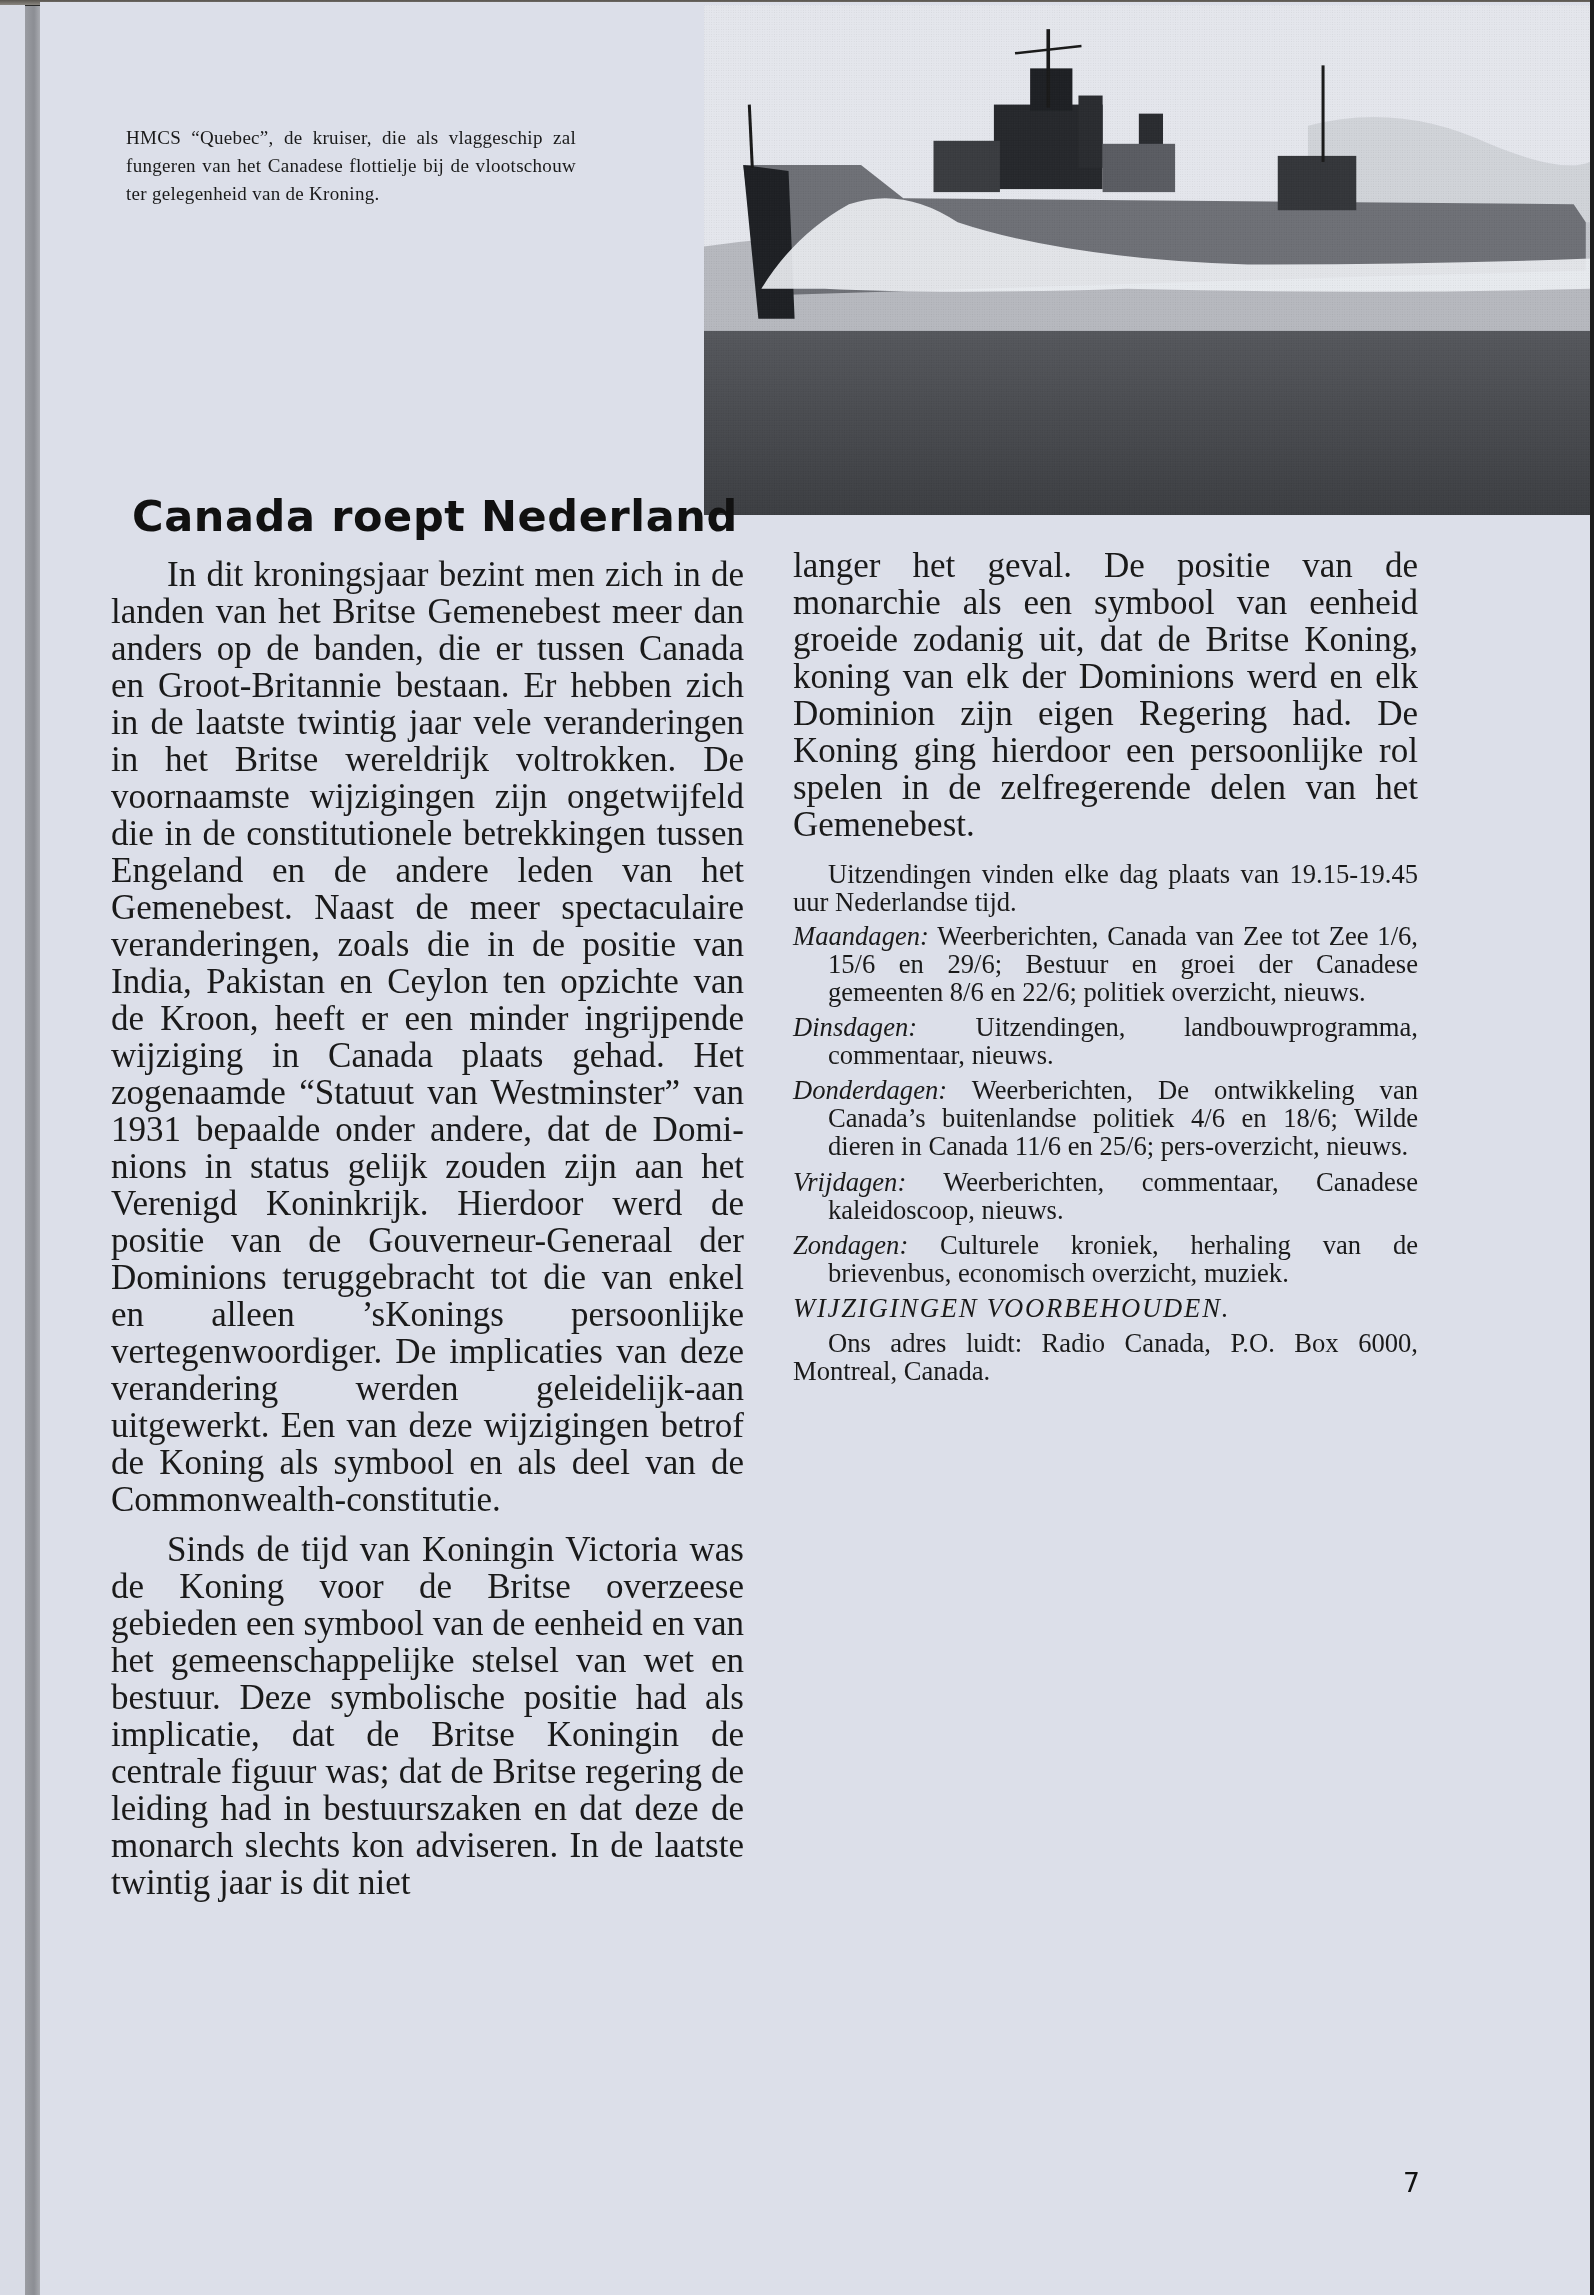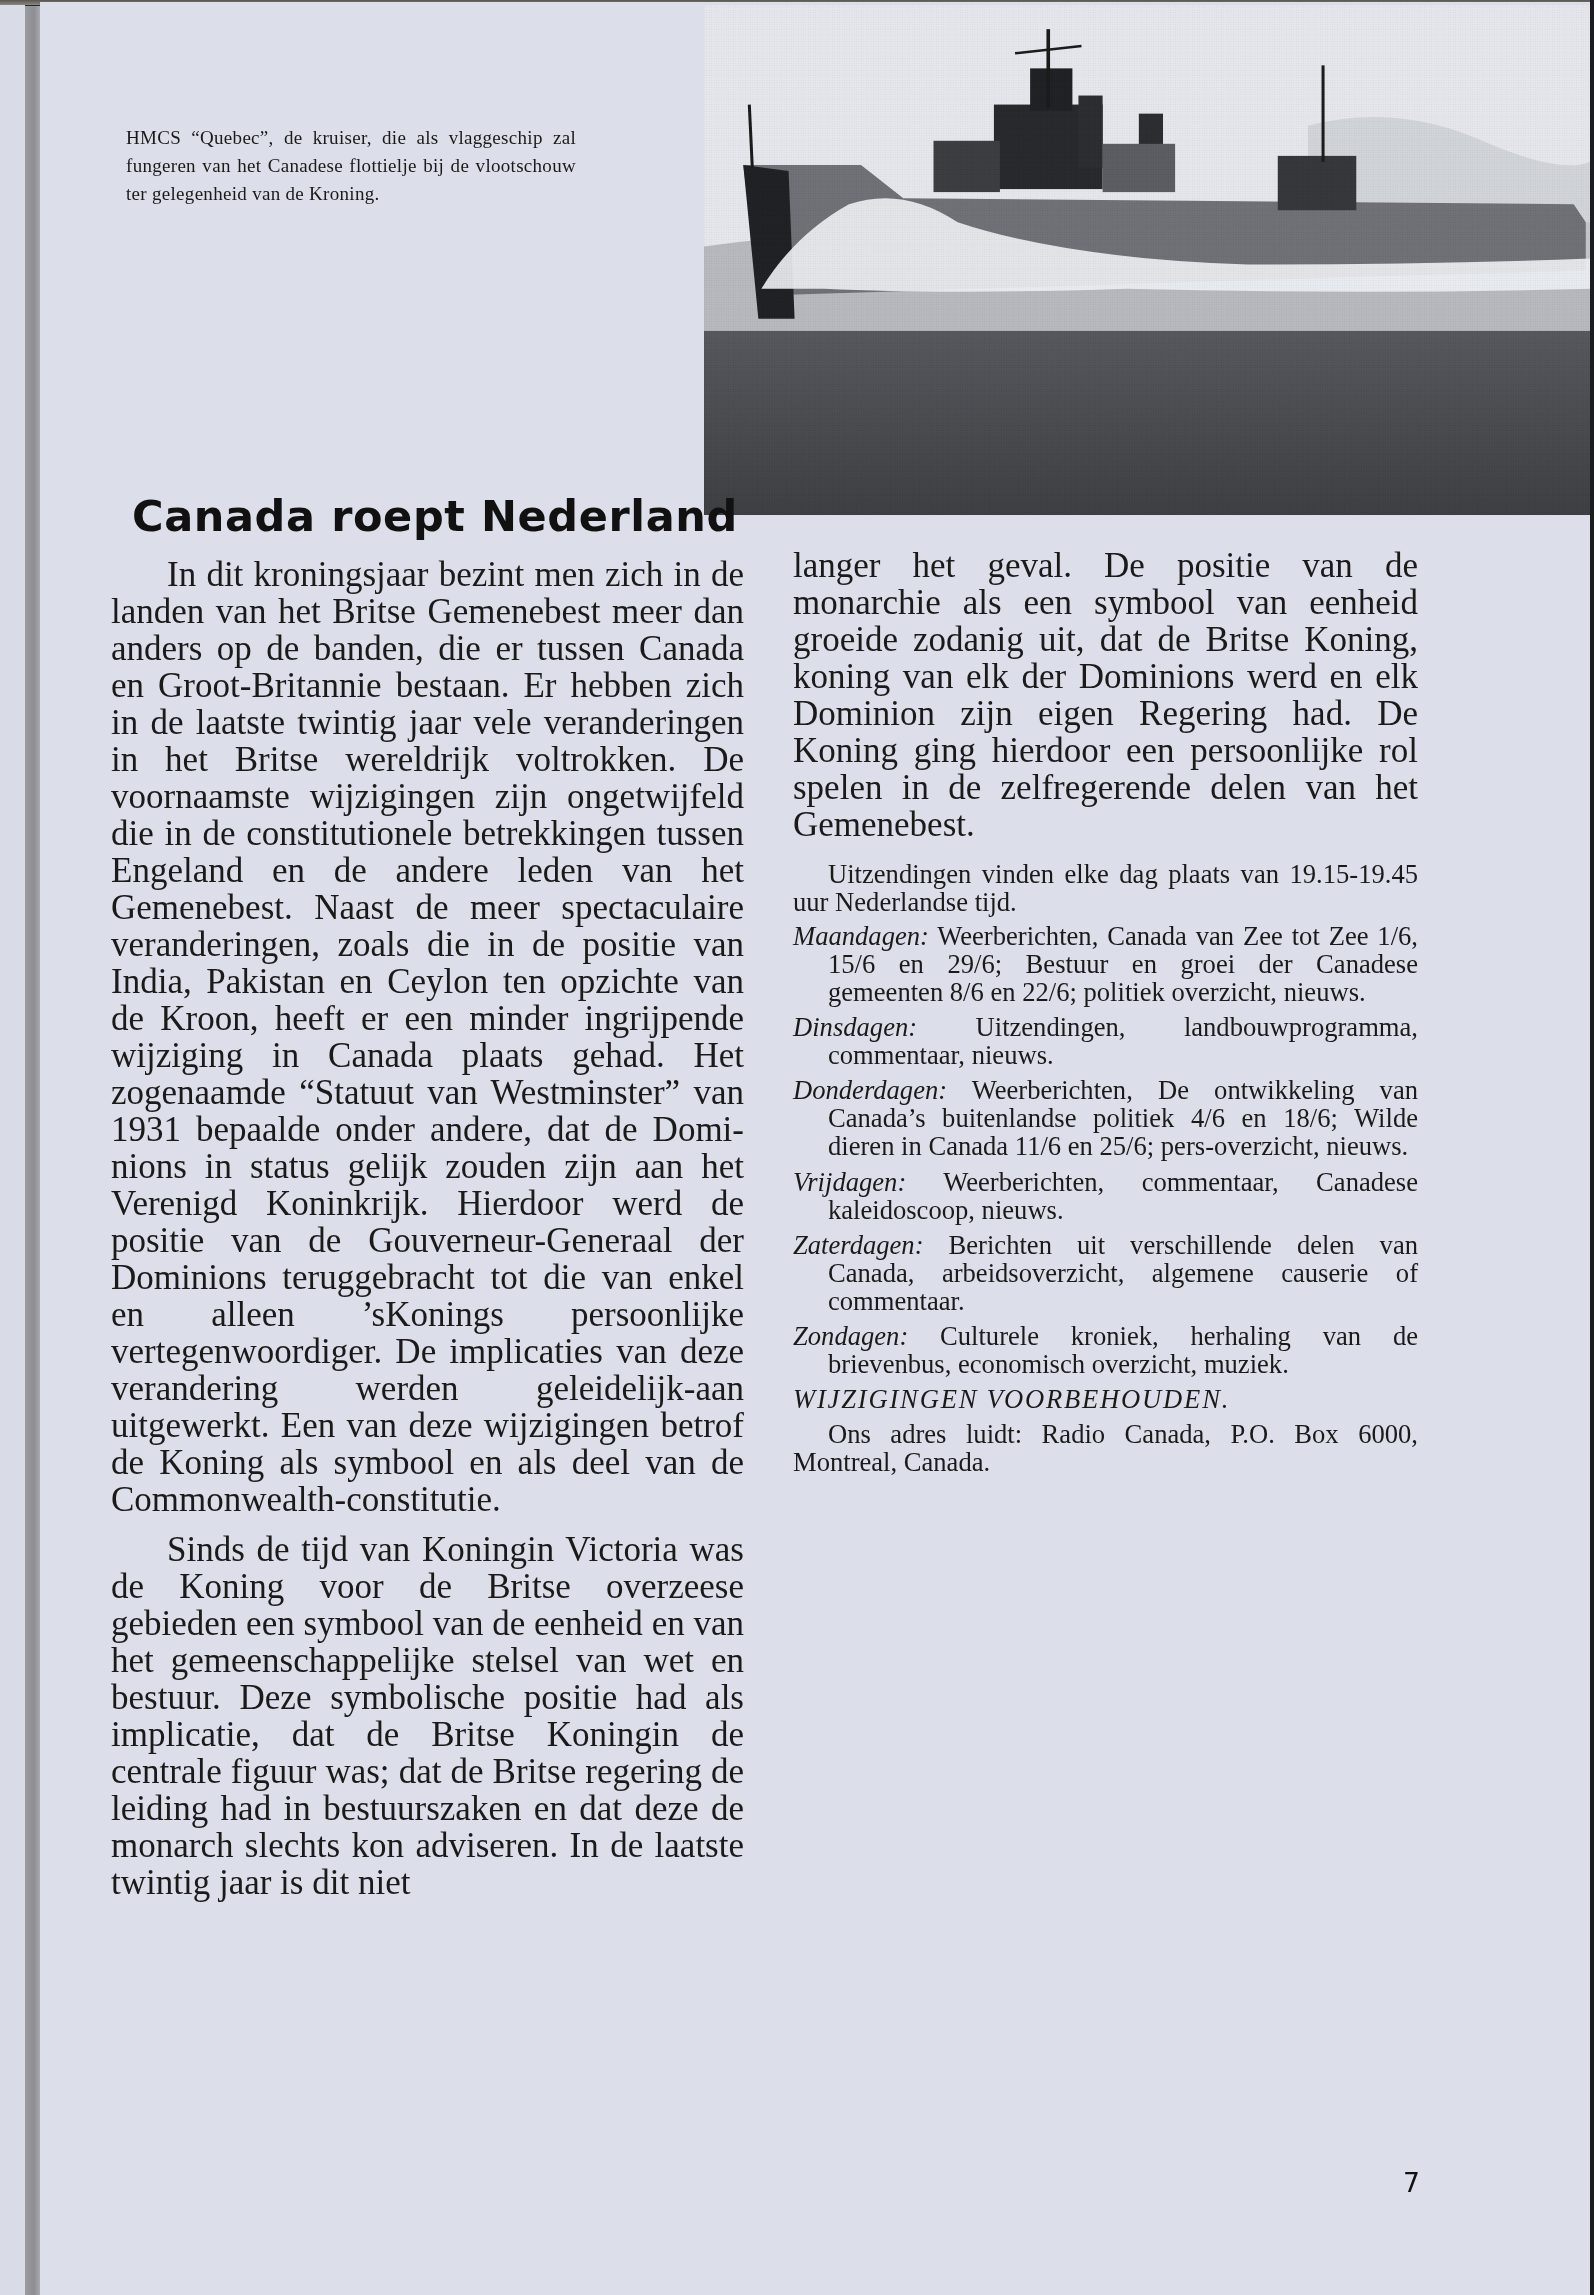--- a/index.html
+++ b/index.html
@@ -126,21 +126,20 @@
 
 <div class="col col-right">
   <p class="first">langer het geval. De positie van de monarchie als een symbool van eenheid groeide zodanig uit, dat de Britse Koning, koning van elk der Dominions werd en elk Dominion zijn eigen Regering had. De Koning ging hierdoor een persoonlijke rol spelen in de zelfregerende delen van het Gemenebest.</p>
 
   <div class="schedule">
     <p class="intro">Uitzendingen vinden elke dag plaats van 19.15-19.45 uur Nederlandse tijd.</p>
     <p class="entry"><span class="day">Maandagen:</span> <span>Weerberichten, Canada van Zee tot Zee 1/6, 15/6 en 29/6; Bestuur en groei der Canadese gemeenten 8/6 en 22/6; politiek overzicht, nieuws.</span></p>
     <p class="entry"><span class="day">Dinsdagen:</span> <span>Uitzendingen, landbouwpro­gramma, commentaar, nieuws.</span></p>
     <p class="entry"><span class="day">Donderdagen:</span> <span>Weerberichten, De ontwikkeling van Canada’s buitenlandse politiek 4/6 en 18/6; Wilde dieren in Canada 11/6 en 25/6; pers-overzicht, nieuws.</span></p>
     <p class="entry"><span class="day">Vrijdagen:</span> <span>Weerberichten, commentaar, Cana­dese kaleidoscoop, nieuws.</span></p>
-    <p class="entry"><span class="day">Zaterdagen:</span> <span>Berichten uit verschillende delen van Canada, arbeidsoverzicht, algemene causerie of commentaar.</span></p>
     <p class="entry"><span class="day">Zondagen:</span> <span>Culturele kroniek, herhaling van de brievenbus, economisch overzicht, muziek.</span></p>
     <p class="notice">WIJZIGINGEN VOORBEHOUDEN.</p>
     <p class="address">Ons adres luidt: Radio Canada, P.O. Box 6000, Montreal, Canada.</p>
   </div>
 </div>
 
 <div class="page-number">7</div>
 <div class="right-edge"></div>
 
 

